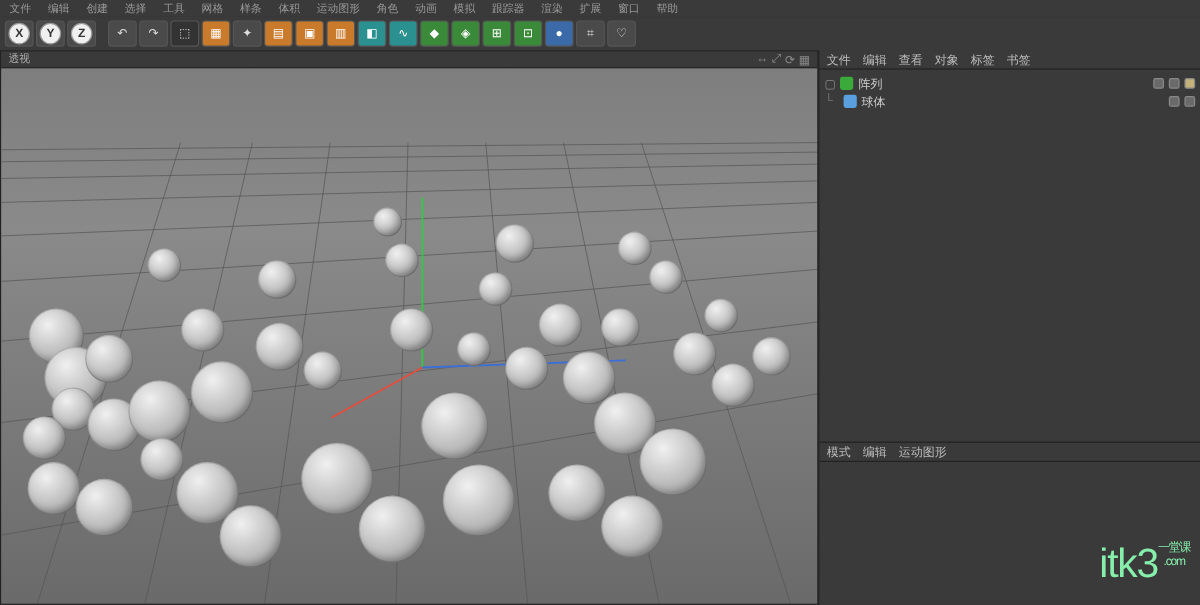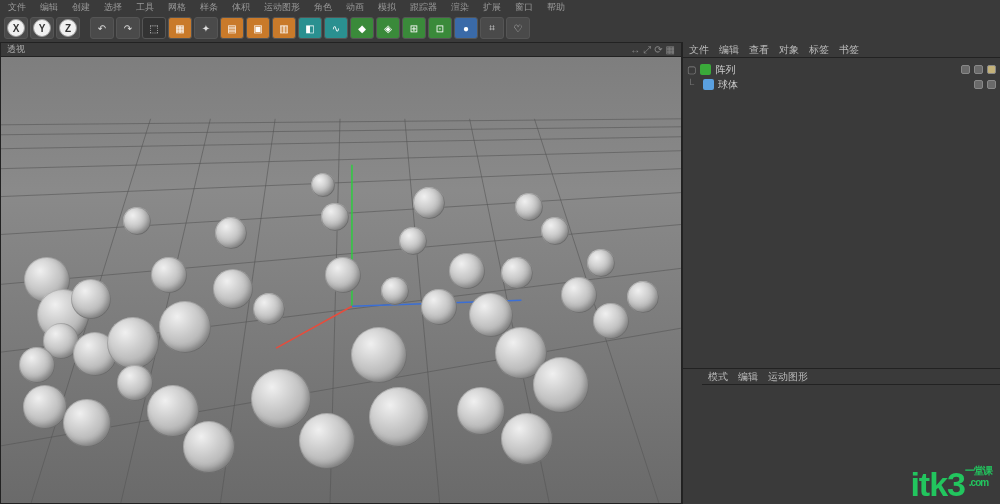--- a/index.html
+++ b/index.html
@@ -111,39 +111,38 @@
     display:flex; align-items:center; gap:4px;
     height:15px;
   }
   .tree-indent { width:12px; }
   .tree-icon { width:11px;height:11px;display:inline-block;border-radius:2px; }
   .tree-cols { margin-left:auto; display:flex; gap:4px; }
   .dot { width:9px;height:9px;border-radius:2px;background:#6a6a6a;border:1px solid #888; }
   .lower-panel {
     flex:1;
     border-top:1px solid #222;
-    padding-left:19px;
   }
   
   .sphere {
     position:absolute;
     border-radius:50%;
     background: radial-gradient(circle at 35% 30%, #f0f0f0, #bcbcbc 55%, #8a8a8a 95%);
     box-shadow: inset -3px -3px 6px rgba(0,0,0,0.25);
   }
   .sphere::after{
     content:"";position:absolute;inset:0;border-radius:50%;
     border:1px solid rgba(0,0,0,0.15);
   }
   
   .watermark {
-    position:absolute; right:8px; bottom:0;
+    position:absolute; right:8px; bottom:14px;
     font-family: "Arial Black", sans-serif;
-    font-size:34px; font-weight:700;
-    color:#22c55e;
+    font-size:34px; font-weight:400;
+    color:#86efac;
     letter-spacing:-1px;
     pointer-events: none;
   }
   .watermark .small{
     font-size:10px; vertical-align: top;
     display:inline-block; line-height:12px;
     text-align:center;
   }
   svg.grid { position:absolute; inset:0; }
 </style>

